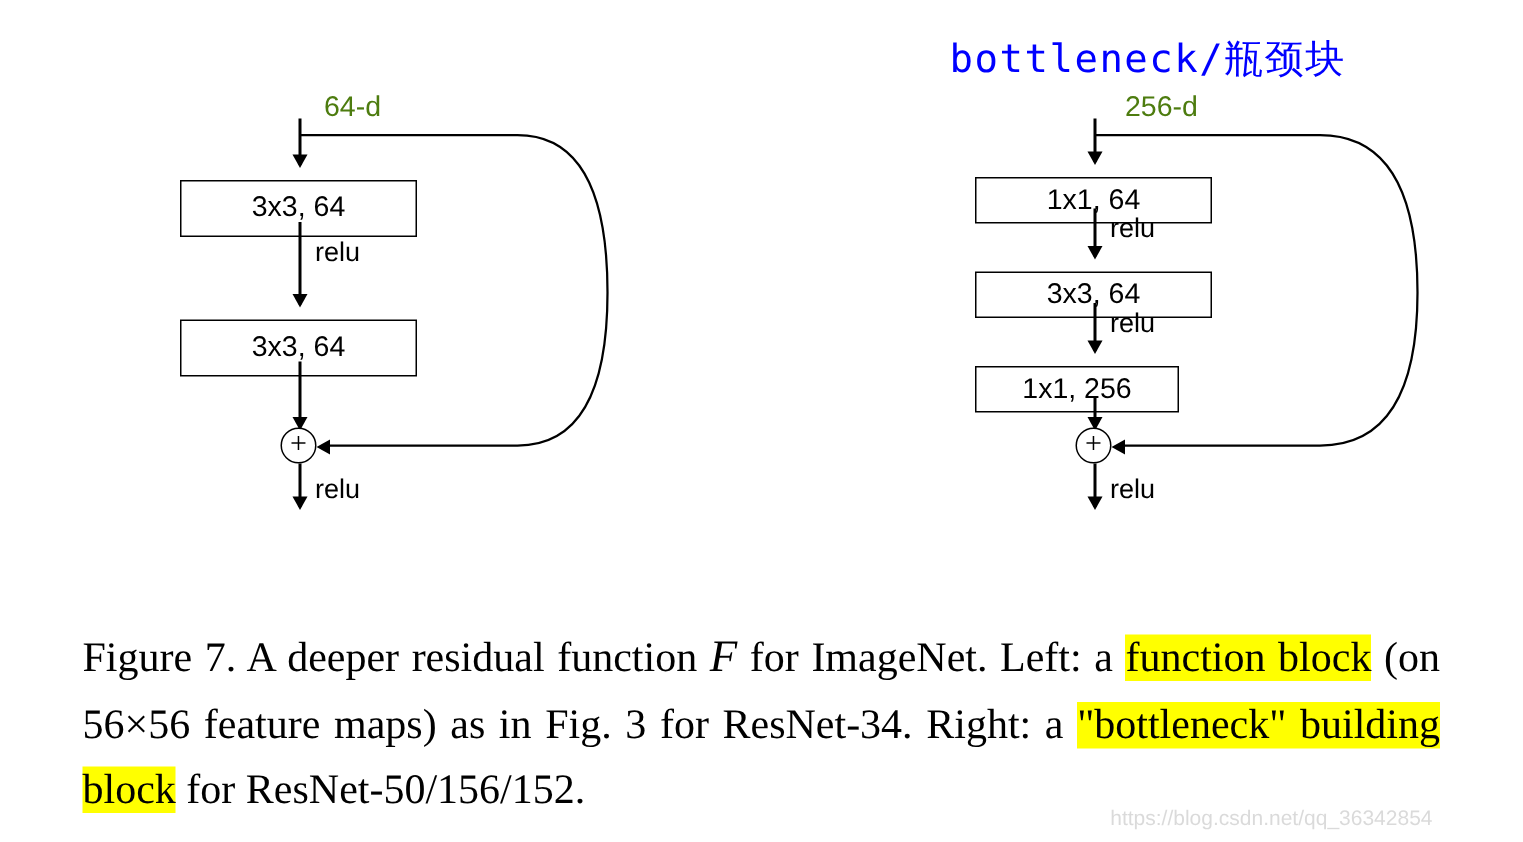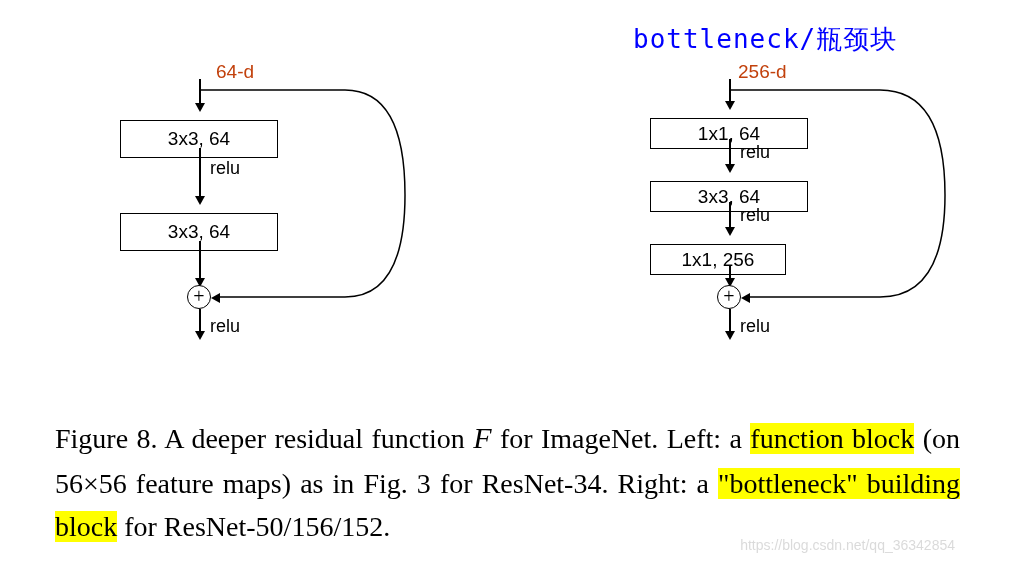--- a/index.html
+++ b/index.html
@@ -1,20 +1,20 @@
 <!DOCTYPE html>
 <html><head>
   <meta charset="utf-8">
   <style>
     * { margin: 0; padding: 0; box-sizing: border-box; }
     body { width: 1015px; height: 561px; background: #fff; font-family: 'Times New Roman', serif; position: relative; }
     .annotation { position: absolute; top: 22px; left: 633px; color: #0000ff; font-family: 'SimSun', monospace; font-size: 26px; letter-spacing: 1px; }
     .diagram-row { display: flex; position: absolute; top: 55px; left: 90px; gap: 170px; }
     .diagram { position: relative; width: 360px; height: 320px; }
-    .input-label { position: absolute; left: 124px; top: 6px; font-family: Arial, sans-serif; font-size: 19px; color: #c2410c; }
+    .input-label { position: absolute; left: 124px; top: 6px; font-family: Arial, sans-serif; font-size: 19px; color: #4d7c0f; }
     .block-box { position: absolute; border: 1.5px solid #000; background: #fff; font-family: Arial, sans-serif; font-size: 19px; display: flex; align-items: center; justify-content: center; margin-top: 10px; }
     .relu-label { position: absolute; font-family: Arial, sans-serif; font-size: 18px; color: #000; }
     .plus-circle { position: absolute; width: 24px; height: 24px; border: 1.5px solid #000; border-radius: 50%; display: flex; align-items: center; justify-content: center; font-size: 20px; line-height: 1; background: #fff; }
     .plus-circle::before { content: '+'; position: relative; top: -1px; }
     .arrow-v { position: absolute; background: #000; width: 1.5px; }
     .arrow-head-down { width: 0; height: 0; border-left: 5px solid transparent; border-right: 5px solid transparent; border-top: 9px solid #000; position: absolute; }
     .arrow-head-left { width: 0; height: 0; border-top: 5px solid transparent; border-bottom: 5px solid transparent; border-right: 9px solid #000; position: absolute; }
     .skip-path { position: absolute; }
     
     
@@ -27,21 +27,21 @@
     .d1 .a2 { left: 109px; top: 93px; height: 55px; }
     .d1 .ah2 { left: 104.5px; top: 141px; }
     .d1 .a3 { left: 109px; top: 186px; height: 44px; }
     .d1 .ah3 { left: 104.5px; top: 223px; }
     .d1 .a4 { left: 109px; top: 254px; height: 29px; }
     .d1 .ah4 { left: 104.5px; top: 276px; }
     .d1 .r1 { left: 120px; top: 103px; }
     .d1 .r2 { left: 120px; top: 261px; }
 
     
-    .d2 .input-label { left: 118px; }
+    .d2 .input-label { left: 130px; }
     .d2 .box1 { left: 30px; top: 53px; width: 158px; height: 31px; }
     .d2 .box2 { left: 30px; top: 116px; width: 158px; height: 31px; }
     .d2 .box3 { left: 30px; top: 179px; width: 136px; height: 31px; }
     .d2 .plus { left: 97px; top: 230px; }
     .d2 .a1 { left: 109px; top: 24px; height: 29px; }
     .d2 .ah1 { left: 104.5px; top: 46px; }
     .d2 .a2 { left: 109px; top: 84px; height: 32px; }
     .d2 .ah2 { left: 104.5px; top: 109px; }
     .d2 .a3 { left: 109px; top: 147px; height: 32px; }
     .d2 .ah3 { left: 104.5px; top: 172px; }
@@ -124,16 +124,16 @@
     <div class="relu-label r3">relu</div>
 
     <svg class="skip-path" width="360" height="320" style="left:0;top:0;">
       <path d="M 110 35 L 260 35 Q 325 35 325 140 Q 325 242 260 242 L 130 242" stroke="#000" stroke-width="1.5" fill="none"></path>
     </svg>
     <div class="arrow-head-left" style="left:121px; top:237.5px;"></div>
   </div>
 </div>
 
 <div class="caption">
-  <span>Figure 8. A deeper residual function </span><span class="script-f">F</span><span> for ImageNet.  Left: a </span><span class="highlight">function block</span><span> (on 56×56 feature maps) as in Fig. 3 for ResNet-34. Right: a </span><span class="highlight">"bottleneck" building block</span><span> for ResNet-50/156/152.</span>
+  <span>Figure 7. A deeper residual function </span><span class="script-f">F</span><span> for ImageNet.  Left: a </span><span class="highlight">function block</span><span> (on 56×56 feature maps) as in Fig. 3 for ResNet-34. Right: a </span><span class="highlight">"bottleneck" building block</span><span> for ResNet-50/156/152.</span>
 </div>
 
 <div class="watermark">https://blog.csdn.net/qq_36342854</div>
 
 </body></html>

